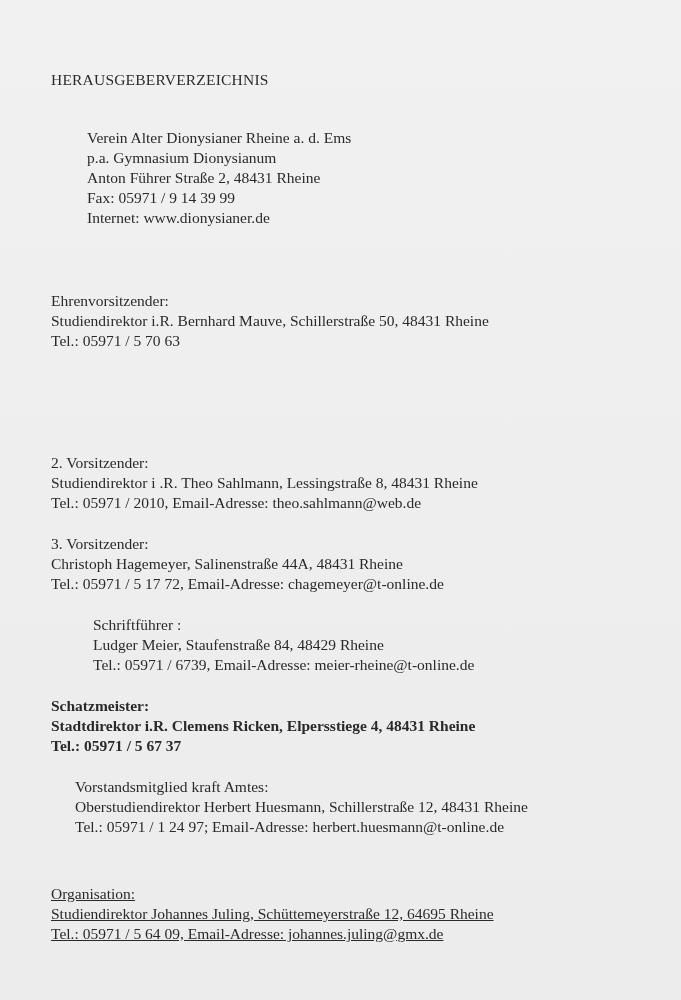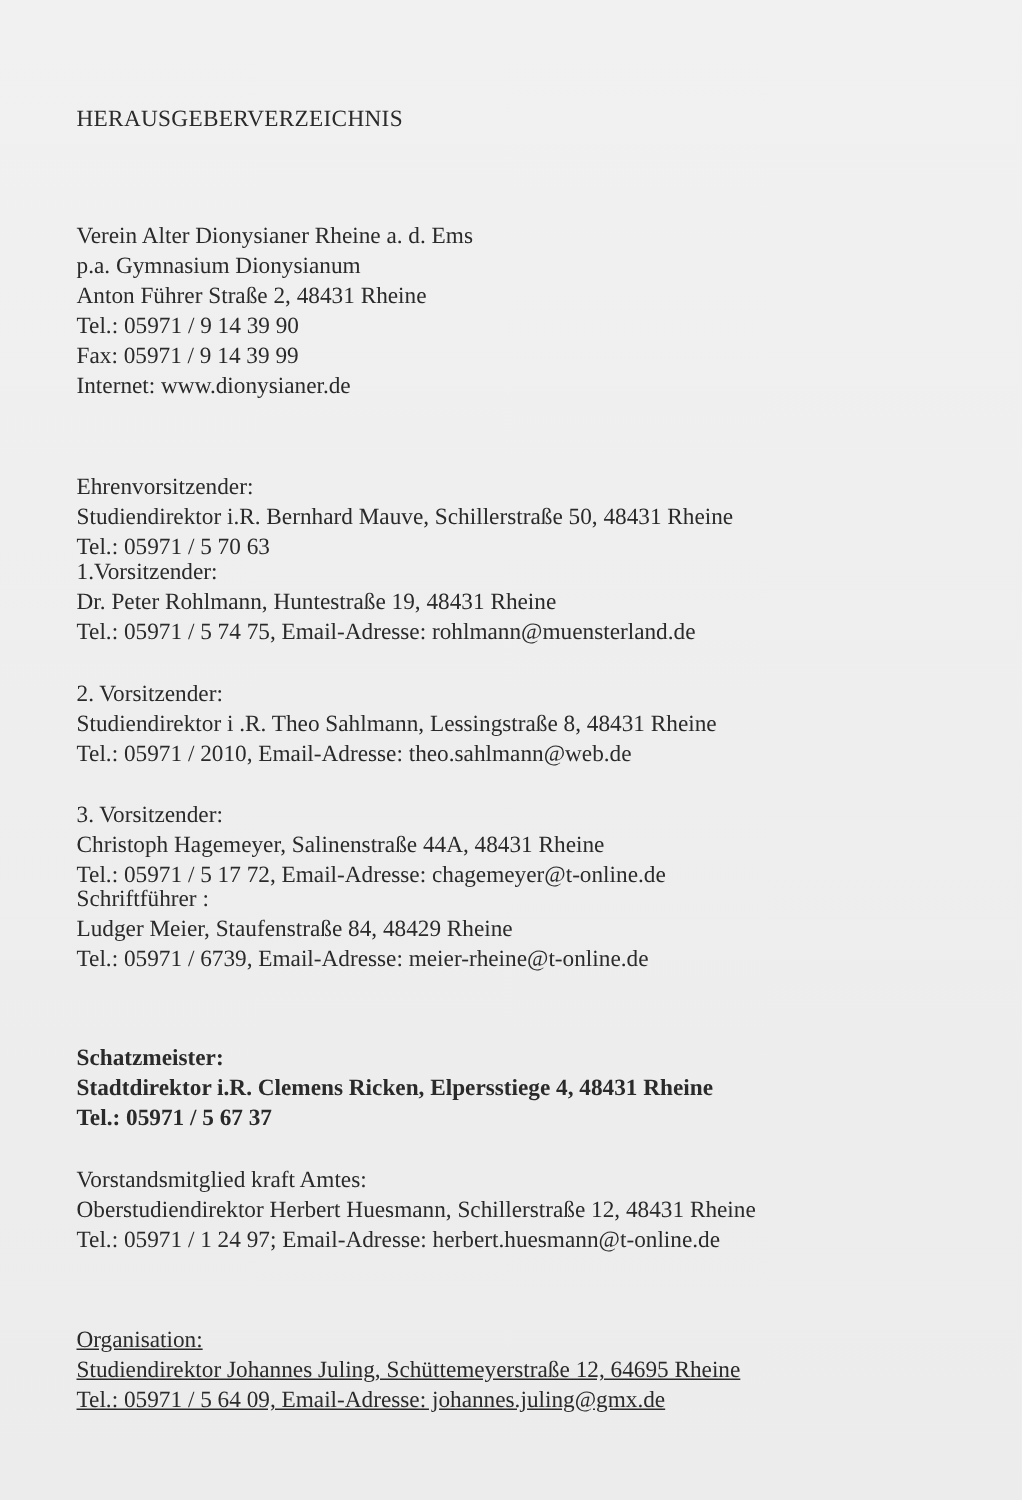--- a/index.html
+++ b/index.html
@@ -34,75 +34,69 @@
       position: absolute;
       left: 51px;
       font-size: 15.5px;
       line-height: 20px;
       white-space: nowrap;
     }
     .line {
       display: block;
       height: 20px;
     }
-    .publisher { top: 148px; }
+    .publisher { top: 128px; margin-left: 36px; }
   </style>
 </head>
 <body>
 
 <div class="page">
 
   <div class="title">HERAUSGEBERVERZEICHNIS</div>
 
   <div class="block publisher">
     <span class="line">Verein Alter Dionysianer Rheine a. d. Ems</span>
     <span class="line">p.a. Gymnasium Dionysianum</span>
     <span class="line">Anton Führer Straße 2,  48431 Rheine</span>
-    <span class="line">Tel.: 05971 / 9 14 39 90</span>
     <span class="line">Fax: 05971 /  9 14 39 99</span>
     <span class="line">Internet: www.dionysianer.de</span>
   </div>
 
-  <div class="block" style="top:291px;margin-top:24px;">
+  <div class="block" style="top:291px;">
     <span class="line">Ehrenvorsitzender:</span>
     <span class="line">Studiendirektor i.R. Bernhard Mauve, Schillerstraße 50, 48431 Rheine</span>
     <span class="line">Tel.: 05971 / 5 70 63</span>
   </div>
 
-  <div class="block" style="top:372px;">
-    <span class="line">1.Vorsitzender:</span>
-    <span class="line">Dr. Peter Rohlmann, Huntestraße 19, 48431 Rheine</span>
-    <span class="line">Tel.: 05971 / 5 74 75, Email-Adresse: rohlmann@muensterland.de</span>
-  </div>
 
   <div class="block" style="top:453px;">
     <span class="line">2. Vorsitzender:</span>
     <span class="line">Studiendirektor i .R. Theo Sahlmann, Lessingstraße 8, 48431 Rheine</span>
     <span class="line">Tel.: 05971 / 2010, Email-Adresse: theo.sahlmann@web.de</span>
   </div>
 
   <div class="block" style="top:534px;">
     <span class="line">3. Vorsitzender:</span>
     <span class="line">Christoph Hagemeyer, Salinenstraße 44A, 48431 Rheine</span>
     <span class="line">Tel.: 05971 / 5 17 72, Email-Adresse: chagemeyer@t-online.de</span>
   </div>
 
-  <div class="block" style="top:590px;">
+  <div class="block" style="top:615px;margin-left:42px;">
     <span class="line">Schriftführer :</span>
     <span class="line">Ludger Meier, Staufenstraße 84, 48429 Rheine</span>
     <span class="line">Tel.: 05971 / 6739, Email-Adresse: meier-rheine@t-online.de</span>
   </div>
 
   <div class="block" style="top:696px;font-weight:bold;">
     <span class="line">Schatzmeister:</span>
     <span class="line">Stadtdirektor i.R. Clemens Ricken, Elpersstiege 4, 48431 Rheine</span>
     <span class="line">Tel.: 05971 / 5 67 37</span>
   </div>
 
-  <div class="block" style="top:777px;">
+  <div class="block" style="top:777px;margin-left:24px;">
     <span class="line">Vorstandsmitglied kraft Amtes:</span>
     <span class="line">Oberstudiendirektor Herbert Huesmann,  Schillerstraße 12, 48431 Rheine</span>
     <span class="line">Tel.: 05971 / 1 24 97;  Email-Adresse: herbert.huesmann@t-online.de</span>
   </div>
 
   <div class="block" style="top:884px;text-decoration:underline;">
     <span class="line">Organisation:</span>
     <span class="line">Studiendirektor Johannes Juling, Schüttemeyerstraße 12, 64695 Rheine</span>
     <span class="line">Tel.: 05971 / 5 64 09,  Email-Adresse: johannes.juling@gmx.de</span>
   </div>

